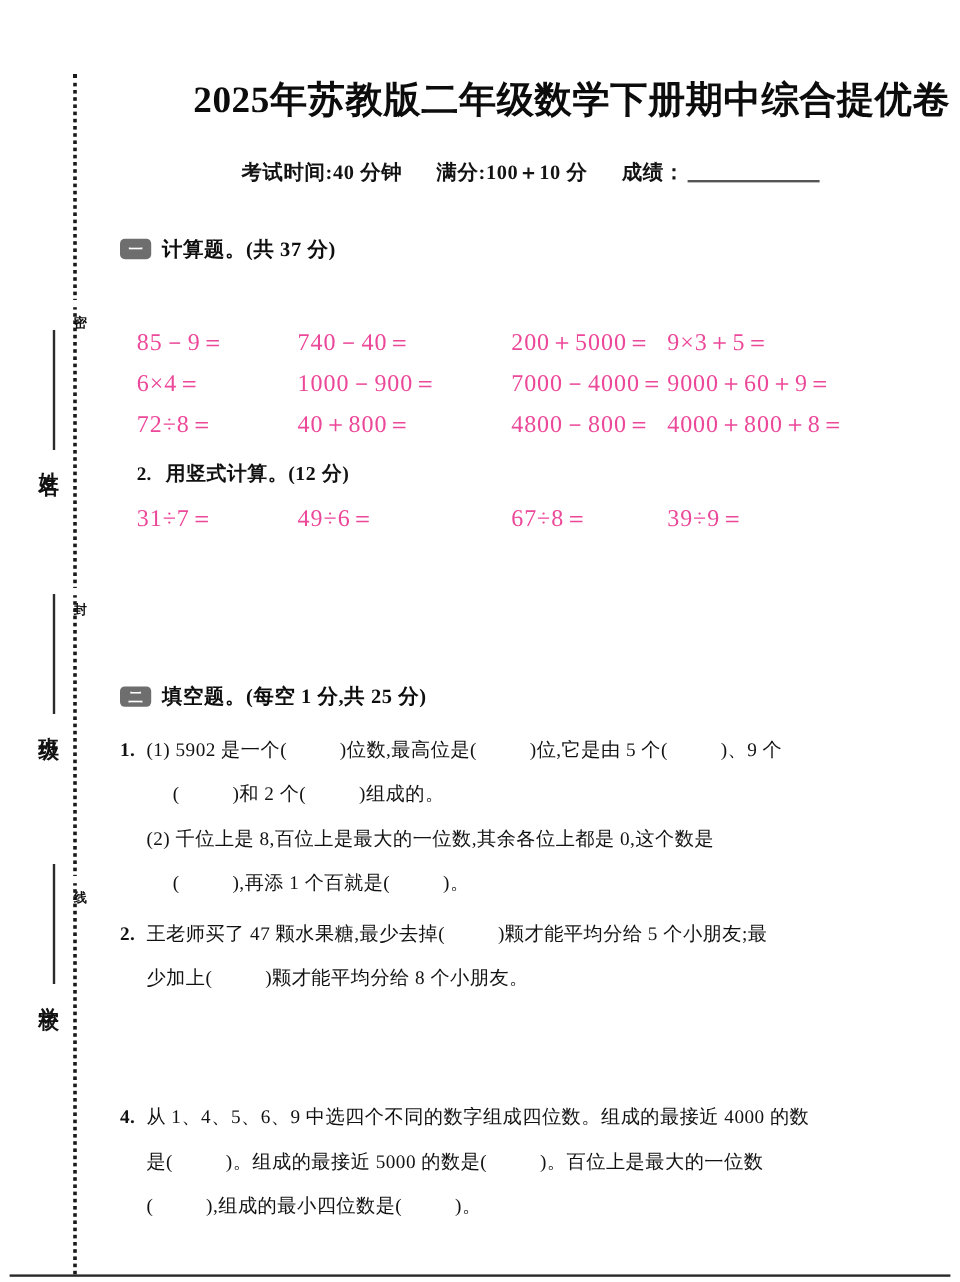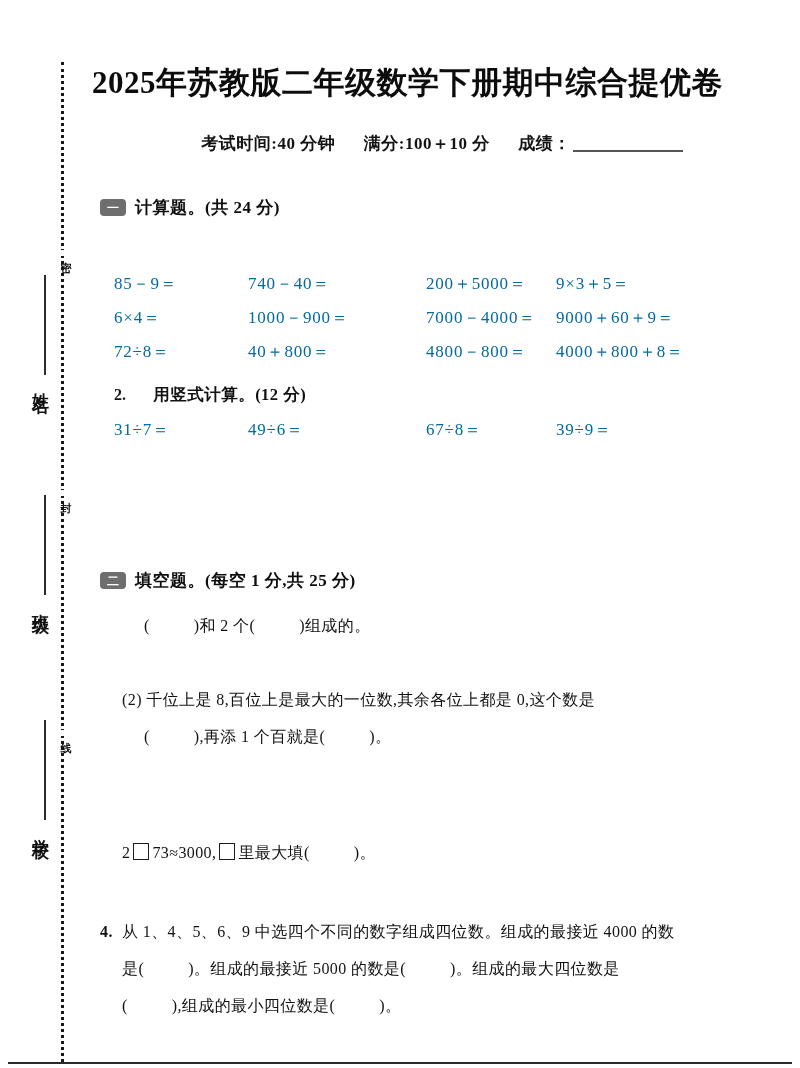--- a/index.html
+++ b/index.html
@@ -102,21 +102,21 @@
     top: 0;
     width: 708px;
     height: 1068px;
   }
 
   .doc-title {
     position: absolute;
     left: 0;
     top: 62px;
     width: 700px;
-    text-align: left;
+    text-align: right;
     font-family: "Liberation Serif", "DejaVu Serif", serif;
     font-size: 31px;
     font-weight: 700;
     letter-spacing: 0.5px;
     color: #0c0c0c;
     white-space: nowrap;
   }
 
   .exam-meta {
     position: absolute;
@@ -197,23 +197,23 @@
     position: absolute;
     left: 22px;
     width: 690px;
   }
   .eq-row {
     position: relative;
     height: 34px;
   }
   .eq {
     position: absolute;
-    font-size: 17px;
-    font-family: "Liberation Serif", "DejaVu Serif", serif;
-    color: #0369a1;
+    font-size: 20px;
+    font-family: "Liberation Serif", "DejaVu Serif", serif;
+    color: #ec4899;
     letter-spacing: 0.8px;
     white-space: nowrap;
   }
   .eq.c0 { left: 0px; }
   .eq.c1 { left: 134px; }
   .eq.c2 { left: 312px; }
   .eq.c3 { left: 442px; }
 
   #calc1-grid { top: 272px; }
   #calc2-grid { top: 418px; }
@@ -287,21 +287,21 @@
     <div class="exam-meta">
       <span>考试时间:40 分钟</span>
       <span class="meta-gap"></span>
       <span>满分:100＋10 分</span>
       <span class="meta-gap"></span>
       <span>成绩：</span><span class="score-rule"></span>
     </div>
 
     <div class="section-head" id="section-calc-head">
       <span class="sec-badge">一</span>
-      <span class="sec-title">计算题。(共 24 分)</span>
+      <span class="sec-title">计算题。(共 37 分)</span>
     </div>
 
 
     <div class="eq-grid" id="calc1-grid">
       <div class="eq-row">
         <span class="eq c0">85－9＝</span>
         <span class="eq c1">740－40＝</span>
         <span class="eq c2">200＋5000＝</span>
         <span class="eq c3">9×3＋5＝</span>
       </div>
@@ -314,66 +314,75 @@
       <div class="eq-row">
         <span class="eq c0">72÷8＝</span>
         <span class="eq c1">40＋800＝</span>
         <span class="eq c2">4800－800＝</span>
         <span class="eq c3">4000＋800＋8＝</span>
       </div>
     </div>
 
     <div class="prob" id="p2-head">
       <span class="prob-num" style="position:relative;">2.</span>
-      <span class="prob-stem" style="margin-left:23px;">用竖式计算。(12 分)</span>
+      <span class="prob-stem" style="margin-left:8px;">用竖式计算。(12 分)</span>
     </div>
 
     <div class="eq-grid" id="calc2-grid">
       <div class="eq-row">
         <span class="eq c0">31÷7＝</span>
         <span class="eq c1">49÷6＝</span>
         <span class="eq c2">67÷8＝</span>
         <span class="eq c3">39÷9＝</span>
       </div>
     </div>
 
     <div class="section-head" id="section-fill-head">
       <span class="sec-badge">二</span>
       <span class="sec-title">填空题。(每空 1 分,共 25 分)</span>
     </div>
 
     <div class="fb" id="fb-1">
       <div class="fb-line">
+        <span class="lead">1.</span><span>(1)</span>
+        <span>5902 是一个(</span><span class="blank-p"></span><span>)位数,最高位是(</span><span class="blank-p"></span><span>)位,它是由 5 个(</span><span class="blank-p"></span><span>)、9 个</span>
+      </div>
+      <div class="fb-line">
         <span class="indent"></span><span class="indent"></span><span>(</span><span class="blank-p"></span><span>)和 2 个(</span><span class="blank-p"></span><span>)组成的。</span>
       </div>
     </div>
 
     <div class="fb" id="fb-2">
       <div class="fb-line">
         <span class="indent"></span><span>(2)</span>
         <span>千位上是 8,百位上是最大的一位数,其余各位上都是 0,这个数是</span>
       </div>
       <div class="fb-line">
         <span class="indent"></span><span class="indent"></span><span>(</span><span class="blank-p"></span><span>),再添 1 个百就是(</span><span class="blank-p"></span><span>)。</span>
       </div>
     </div>
 
+    <div class="fb" id="fb-q2">
+      <div class="fb-line">
+        <span class="lead">2.</span><span>王老师买了 47 颗水果糖,最少去掉(</span><span class="blank-p"></span><span>)颗才能平均分给 5 个小朋友;最</span>
+      </div>
+      <div class="fb-line">
+        <span class="indent"></span><span>少加上(</span><span class="blank-p"></span><span>)颗才能平均分给 8 个小朋友。</span>
+      </div>
+    </div>
 
     <div class="fb" id="fb-q3">
-      <div class="fb-line">
-        <span class="indent"></span><span>2</span><span class="sq"></span><span>73≈3000,</span><span class="sq"></span><span>里最大填(</span><span class="blank-p"></span><span>)。</span>
-      </div>
     </div>
 
     <div class="fb" id="fb-q4">
       <div class="fb-line">
         <span class="lead">4.</span><span>从 1、4、5、6、9 中选四个不同的数字组成四位数。组成的最接近 4000 的数</span>
       </div>
       <div class="fb-line">
-        <span class="indent"></span><span>是(</span><span class="blank-p"></span><span>)。组成的最接近 5000 的数是(</span><span class="blank-p"></span><span>)。组成的最大四位数是</span>
+        <span class="indent"></span><span>是(</span><span class="blank-p"></span><span>)。组成的最接近 5000 的数是(</span><span class="blank-p"></span><span>)。百位上是最大的一位数</span>
       </div>
       <div class="fb-line">
         <span class="indent"></span><span>(</span><span class="blank-p"></span><span>),组成的最小四位数是(</span><span class="blank-p"></span><span>)。</span>
       </div>
     </div>
 
   </div>
 
   <div class="page-bottom-rule"></div>
 </div>

